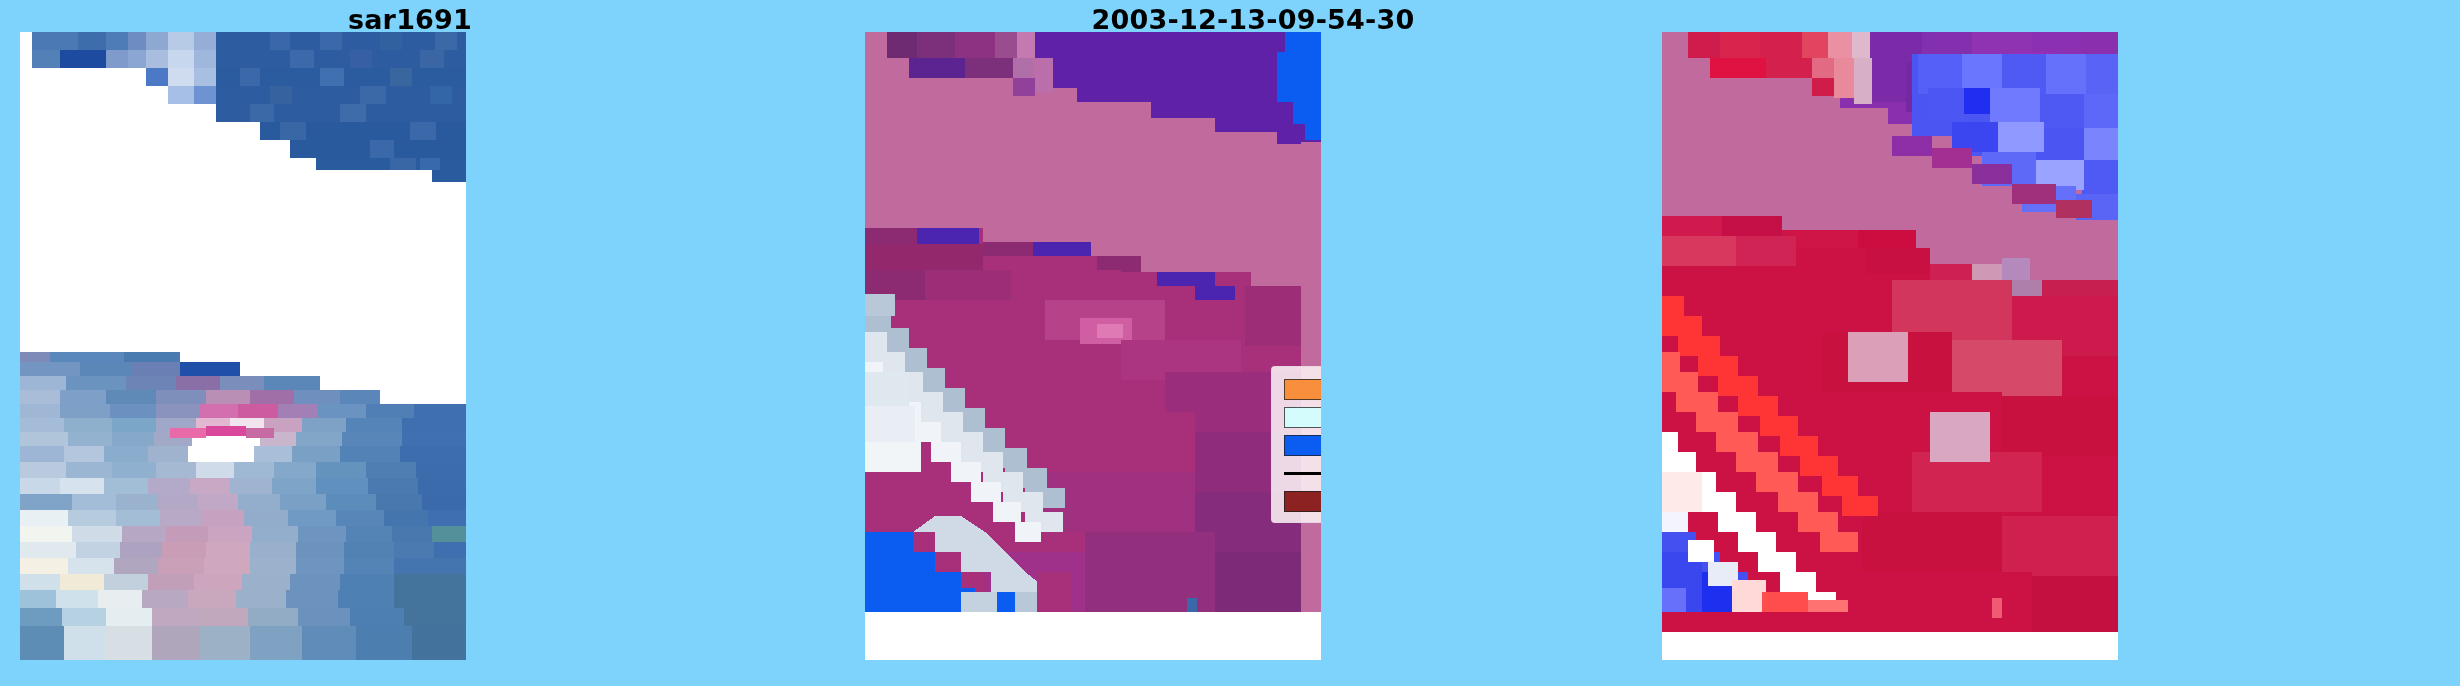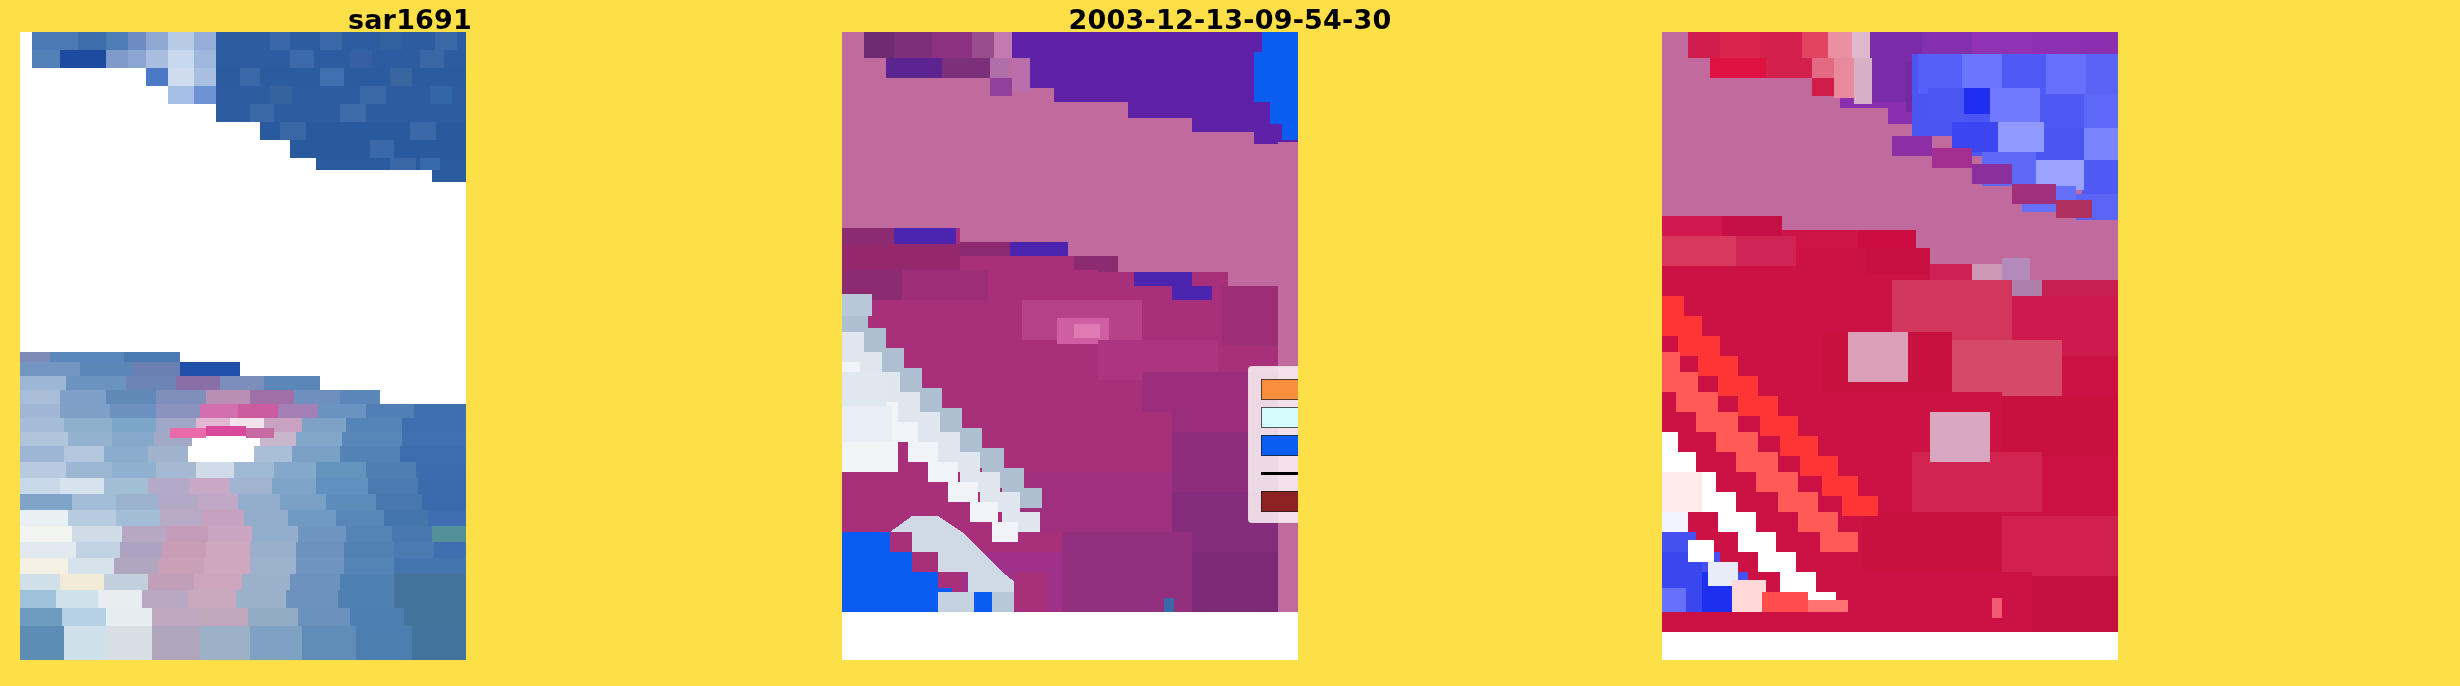--- a/index.html
+++ b/index.html
@@ -1,22 +1,22 @@
 <!DOCTYPE html>
 <html><head>
 <meta charset="utf-8">
 <style>
   html,body{margin:0;padding:0;background:#ffffff;}
   body{width:2460px;height:686px;font-family:"DejaVu Sans",sans-serif;overflow:hidden;position:relative;}
 
-  .figure{position:absolute;left:0;top:0;width:2460px;height:686px;background:#fde047;}
+  .figure{position:absolute;left:0;top:0;width:2460px;height:686px;background:#7dd3fc;}
 
   .panel{position:absolute;top:0;width:820px;height:686px;}
   .panel-1{left:0;}
-  .panel-2{left:820px;}
+  .panel-2{left:843px;}
   .panel-3{left:1640px;}
 
   .panel-title{
     position:absolute;top:6px;left:0;width:820px;text-align:center;
     font-family:"DejaVu Sans",sans-serif;font-weight:bold;font-size:27px;
     color:#000;letter-spacing:0.2px;line-height:28px;
   }
 
   .axes{position:absolute;left:20px;top:32px;width:446px;height:628px;overflow:hidden;background:#ffffff;}
   .axes-2{left:22px;width:456px;}

